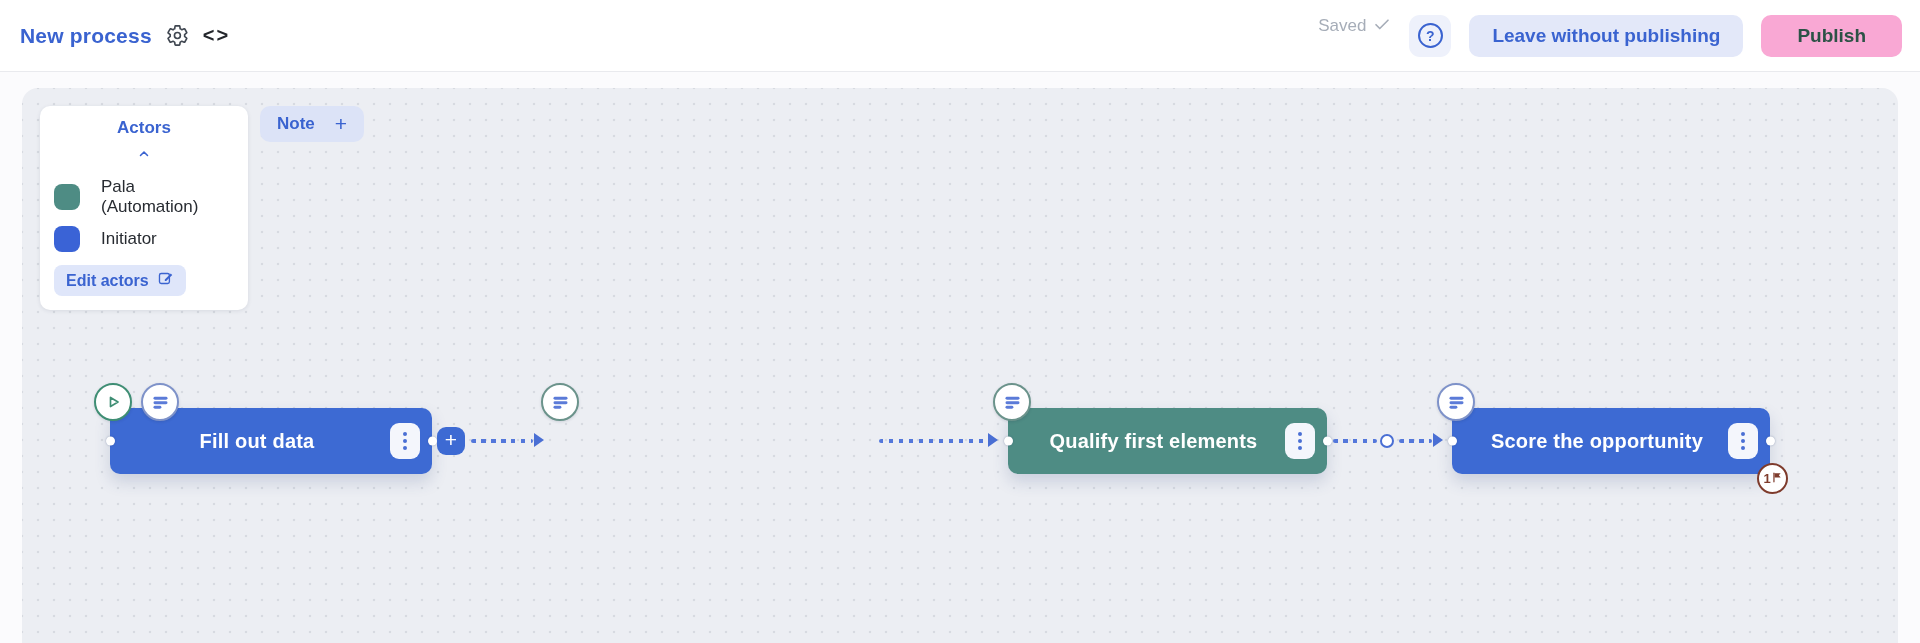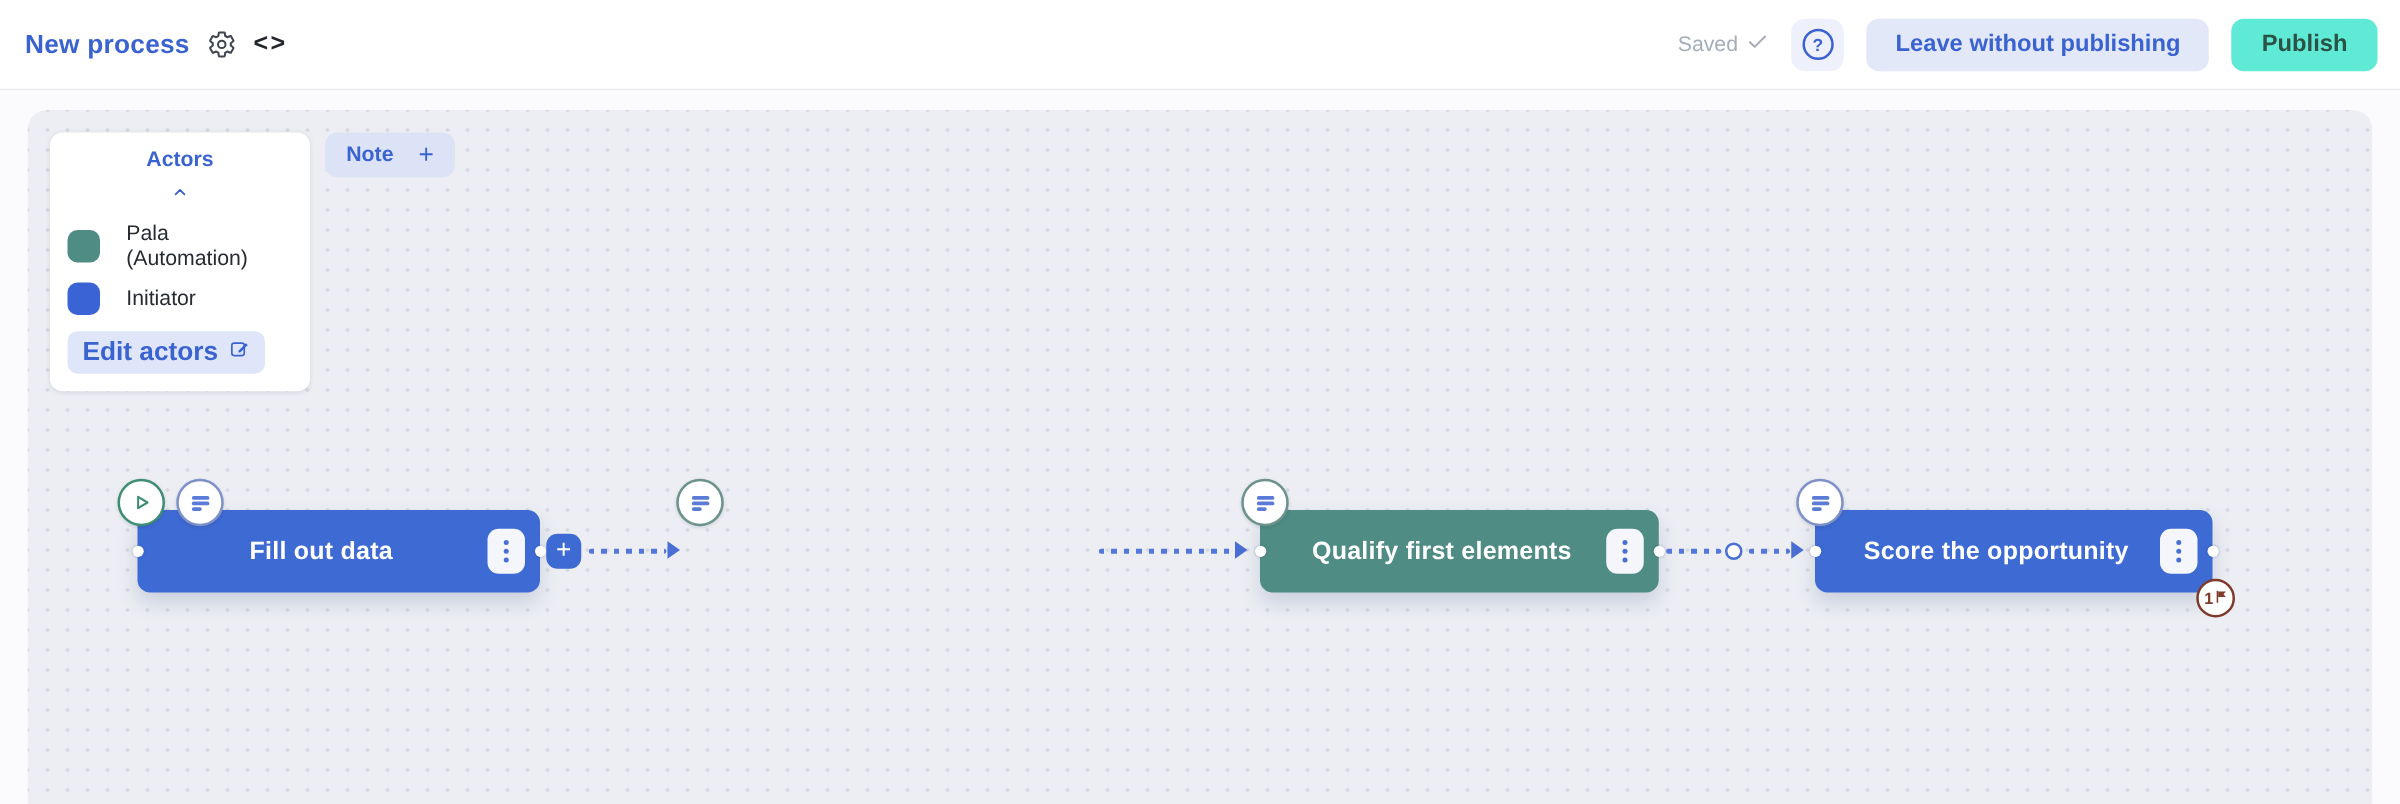--- a/index.html
+++ b/index.html
@@ -8,32 +8,32 @@
 
   
   .header { position:absolute; left:0; top:0; width:1920px; height:72px;
     background:#ffffff; border-bottom:1px solid #e9eaee;
     display:flex; align-items:center; justify-content:space-between;
     padding:0 18px 0 20px; z-index:5; }
   .header-left { display:flex; align-items:center; gap:14px; }
   .page-title { font-size:21px; font-weight:700; color:#3a63d0; letter-spacing:.2px; }
   .hicon { display:flex; align-items:center; justify-content:center; cursor:pointer; }
   .code-glyph { font-size:20px; font-weight:700; color:#23262b; letter-spacing:2px; }
-  .header-right { display:flex; align-items:center; gap:18px; }
+  .header-right { display:flex; align-items:flex-start; gap:18px; }
   .saved { display:flex; align-items:center; gap:7px; color:#a6adb8; font-size:17px; }
   .help-btn { width:42px; height:42px; border:none; border-radius:11px; background:#eef1fb;
     display:flex; align-items:center; justify-content:center; cursor:pointer; }
   .help-circle { width:25px; height:25px; border-radius:50%; border:2px solid #3a63d0;
     color:#3a63d0; font-size:14px; font-weight:700; display:flex; align-items:center;
     justify-content:center; }
   .leave-btn { border:none; border-radius:10px; background:#e3e8f9; color:#3a63d0;
     font-weight:700; font-size:19px; padding:10px 23px; cursor:pointer;
     font-family:"Liberation Sans", sans-serif; }
-  .publish-btn { border:none; border-radius:10px; background:#5eead4; color:#2c5246;
-    font-weight:700; font-size:19px; padding:10px 24px; cursor:pointer;
+  .publish-btn { border:none; border-radius:10px; background:#f9a8d4; color:#2c5246;
+    font-weight:700; font-size:19px; padding:10px 36px; cursor:pointer;
     font-family:"Liberation Sans", sans-serif; }
 
   
   .canvas { position:absolute; left:22px; right:22px; top:88px; bottom:-24px;
     background:#eceef3; border-radius:16px;
     background-image:radial-gradient(circle, #d7dae1 1.4px, transparent 1.6px);
     background-size:16px 16px; background-position:8px 8px; }
 
   
   .actors-panel { position:absolute; left:18px; top:18px; width:208px;
@@ -41,21 +41,21 @@
     box-shadow:0 1px 4px rgba(30,40,70,.10); }
   .actors-title { display:flex; align-items:center; gap:8px; color:#3a63d0;
     font-size:17px; font-weight:600; margin-bottom:11px; cursor:pointer;flex-direction:column; }
   .actor-row { display:flex; align-items:center; gap:21px; margin-bottom:9px; }
   .swatch { width:26px; height:26px; border-radius:8px; flex:0 0 auto; }
   .swatch-teal { background:#4e8c84; }
   .swatch-blue { background:#3a63d6; }
   .actor-name { font-size:17px; color:#272b31; }
   .edit-actors-btn { display:inline-flex; align-items:center; gap:8px; margin-top:4px;
     background:#dfe6fa; border:none; border-radius:8px; padding:5px 12px;
-    color:#3a63d0; font-size:21px; font-weight:700; cursor:pointer;
+    color:#3a63d0; font-size:16px; font-weight:700; cursor:pointer;
     font-family:"Liberation Sans", sans-serif; }
 
   
   .note-btn { position:absolute; left:238px; top:18px; display:inline-flex;
     align-items:center; gap:20px; background:#dce3f7; border:none; border-radius:10px;
     padding:8px 17px; color:#3a63d0; font-size:17px; font-weight:700; cursor:pointer;
     font-family:"Liberation Sans", sans-serif; }
   .note-plus { font-size:21px; font-weight:400; line-height:16px; }
 
   

